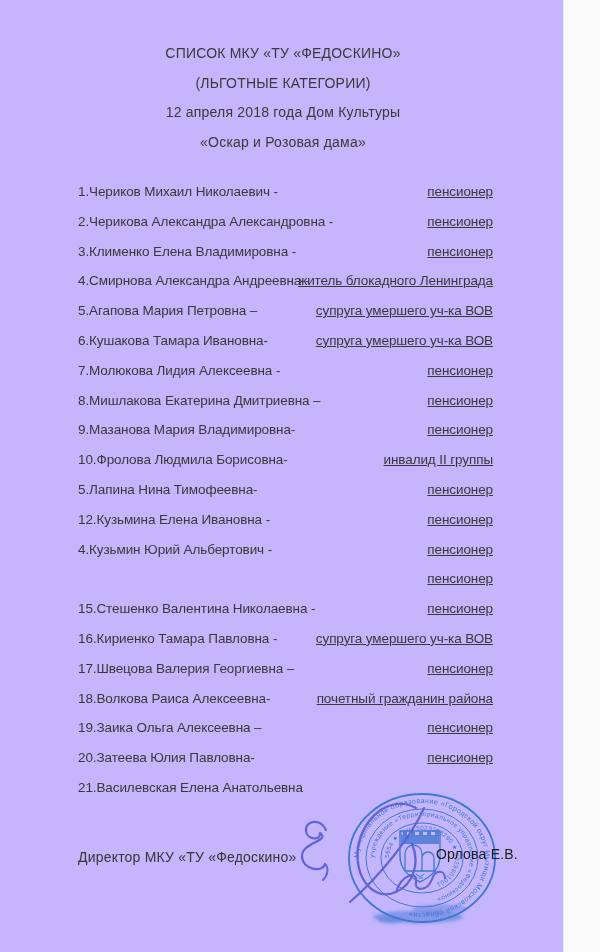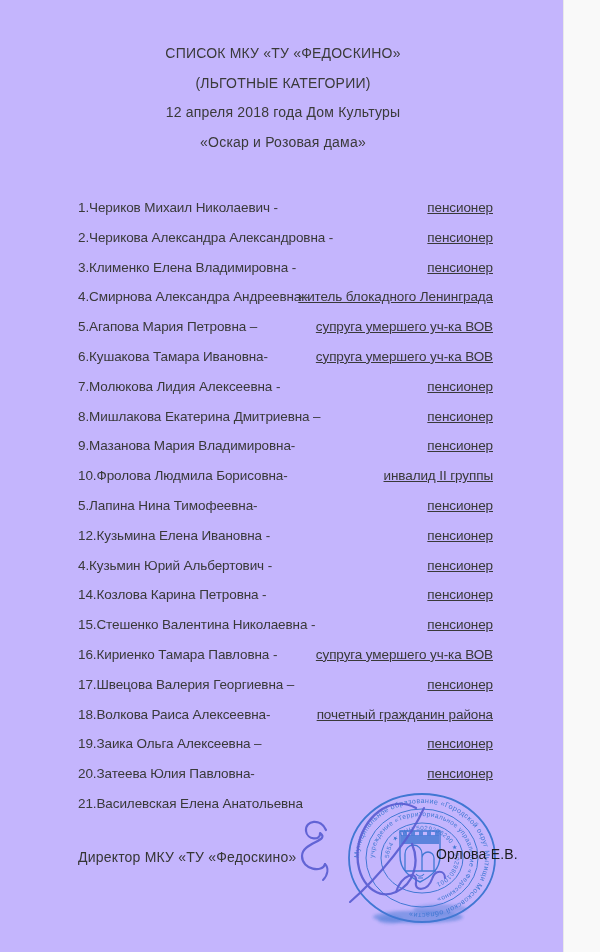--- a/index.html
+++ b/index.html
@@ -23,21 +23,21 @@
   }
   .doc-header {
     position:absolute; top:43px; left:0; width:566px;
     text-align:center;
   }
   .h-line {
     height:29.5px; line-height:20px;
     font-size:14px; color:#3a3a3a; letter-spacing:.2px;
   }
   .list {
-    position:absolute; top:199px; left:0; width:544px;
+    position:absolute; top:183px; left:0; width:544px;
   }
   .row {
     position:relative; height:29.8px;
     padding-left:78px;
     font-size:13.5px; color:#393939; letter-spacing:-0.1px;
     line-height:17px; white-space:nowrap;
   }
   .row .status {
     position:absolute; left:245px; top:0; width:248px;
     text-align:right; line-height:17px;text-decoration:underline;
@@ -143,21 +143,20 @@
       <span class="name">12.Кузьмина Елена Ивановна -</span>
       <span class="status">пенсионер</span>
     </div>
 
     <div class="row">
       <span class="name">4.Кузьмин Юрий Альбертович -</span>
       <span class="status">пенсионер</span>
     </div>
 
     <div class="row">
-      <span class="name">14.Козлова Карина Петровна -</span>
       <span class="status">пенсионер</span>
     </div>
 
     <div class="row">
       <span class="name">15.Стешенко Валентина Николаевна  -</span>
       <span class="status">пенсионер</span>
     </div>
 
     <div class="row">
       <span class="name">16.Кириенко Тамара Павловна -</span>

